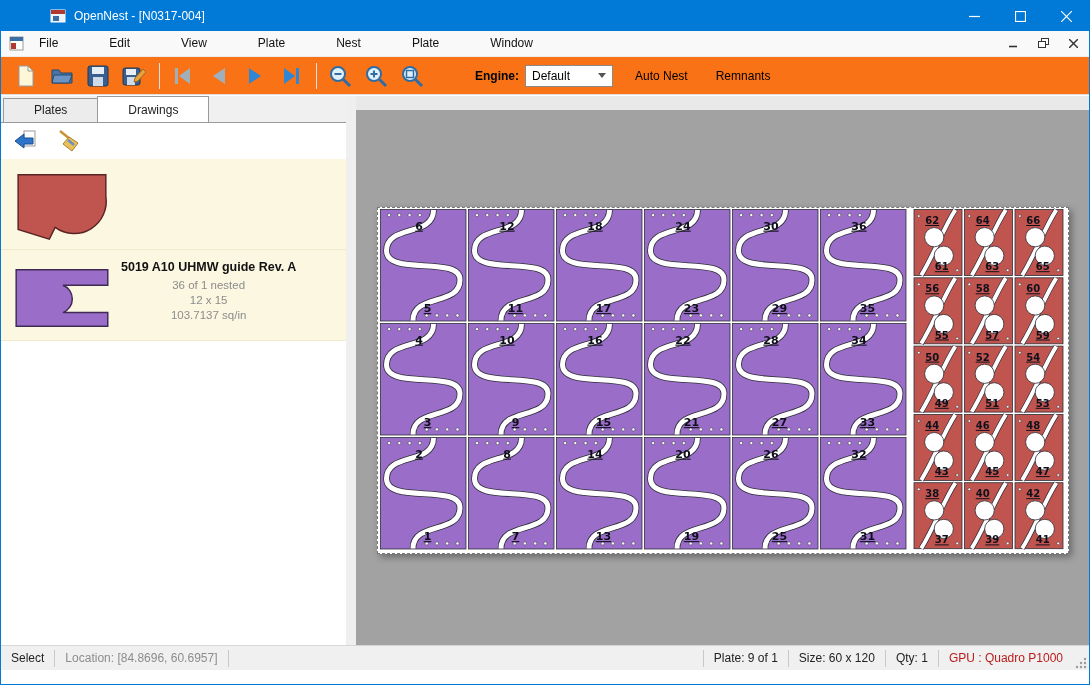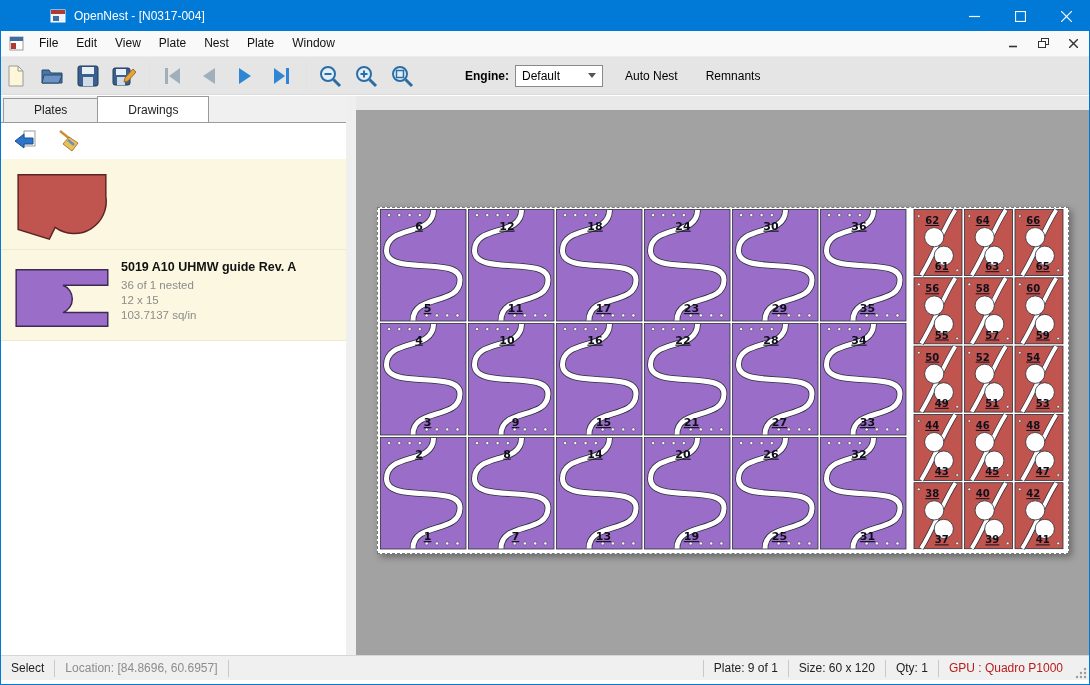--- a/index.html
+++ b/index.html
@@ -10,58 +10,58 @@
   
   .titlebar{ height:30px; background:#0079d7; display:flex; align-items:center; color:#fff;padding-left:40px; }
   .titlebar .app-icon{ margin:0 8px 0 9px; display:flex; }
   .titlebar .title{ font-size:12px; }
   .win-controls{ margin-left:auto; display:flex; height:30px; }
   .win-btn{ width:46px; height:30px; display:flex; align-items:center; justify-content:center; }
 
   
   .menubar{ height:26px; background:#f9f9f9; display:flex; align-items:center; border-bottom:1px solid #ececec; }
   .mdi-icon{ margin:0 6px 0 8px; display:flex; }
-  .menu-items{ display:flex; }
+  .menu-items{ display:flex;gap:33px; }
   .menu-item{ font-size:12px; color:#111; padding:0 9px; line-height:25px; cursor:default; }
   .mdi-controls{ margin-left:auto; display:flex; align-items:center; padding-right:6px; gap:10px; }
   .mdi-btn{ width:20px; height:18px; display:flex; align-items:center; justify-content:center; }
 
   
-  .toolbar{ height:38px; background:#e5e5e5; border-bottom:1px solid #dcdcdc; display:flex; align-items:center; padding-left:0; }
+  .toolbar{ height:38px; background:#f97316; border-bottom:1px solid #dcdcdc; display:flex; align-items:center; padding-left:10px; }
   .tb-btn{ width:30px; height:30px; display:flex; align-items:center; justify-content:center; margin-right:6px; border:1px solid transparent; }
   .tb-sep{ width:1px; height:26px; background:#e2e2e2; margin:0 8px 0 4px; }
   .engine-label{ font-size:12px; font-weight:bold; margin:0 6px 0 42px; }
   .combo{ width:88px; height:22px; border:1px solid #8a8a8a; background:#fff; display:flex; align-items:center; padding:0 6px; font-size:12px; }
   .combo-arrow{ margin-left:auto; width:0; height:0; border-left:4px solid transparent; border-right:4px solid transparent; border-top:5px solid #555; }
   .tb-label{ font-size:12px; margin-left:16px; padding:4px 6px; }
 
   
   .main{ position:absolute; top:95px; bottom:25px; left:0; right:0; display:flex; }
-  .left-panel{ width:345px; background:#f0f0f0; display:flex; flex-direction:column; }
+  .left-panel{ width:345px; background:#f0f0f0; display:flex; flex-direction:column;text-align:center; }
   .tabstrip{ height:26px; display:flex; align-items:flex-end; padding-left:2px; background:#f0f0f0; }
   .tab{ font-size:12px; padding:4px 30px 5px 30px; background:#ececec; border:1px solid #9a9a9a; border-bottom:none; margin-right:-1px; color:#222; }
   .tab.active{ background:#fff; position:relative; z-index:2; padding-top:6px; }
   .panel-body{ flex:1; background:#fff; border-top:1px solid #9a9a9a; display:flex; flex-direction:column; overflow:hidden; }
   .panel-toolbar{ height:36px; display:flex; align-items:center; padding-left:10px; gap:16px; background:#fff; }
   .pt-btn{ width:28px; height:28px; display:flex; align-items:center; justify-content:center; border:1px solid transparent; }
   .drawing-list{ flex:1; background:#fff; overflow:hidden; }
   .list-item{ background:#fbf7e1; display:flex; padding:8px 8px 6px 8px; border-bottom:1px solid #efe9cd; cursor:default; }
   .thumb{ width:104px; height:76px; flex:none; }
   .item-text{ padding-left:8px; padding-top:2px; }
   .item-title{ font-size:12.5px; font-weight:bold; color:#111; margin-bottom:5px; }
   .item-meta{ font-size:11.5px; color:#8c8c8c; margin-bottom:3px; }
 
   .splitter{ width:10px; background:#efefef; cursor:ew-resize; }
   .canvas{ flex:1; position:relative; background:#a2a2a2; overflow:hidden; }
   .canvas-topband{ position:absolute; top:0; left:0; right:0; height:14px; background:#e9e9e9; }
   .plate{ position:absolute; left:21px; top:111px; width:692px; height:347px; background:#fff; border:1px dashed #777; box-shadow:3px 3px 7px rgba(0,0,0,.35); }
   .plate svg{ display:block; }
 
   
-  .statusbar{ position:absolute; left:0; right:0; bottom:4px; height:25px; background:#f0f0f0; border-top:1px solid #d6d6d6; display:flex; align-items:center; font-size:12px; color:#222; }
+  .statusbar{ position:absolute; left:0; right:0; bottom:14px; height:25px; background:#f0f0f0; border-top:1px solid #d6d6d6; display:flex; align-items:center; font-size:12px; color:#222; }
   .sb-cell{ padding:0 10px; white-space:nowrap; }
   .sb-sep{ width:1px; height:17px; background:#c9c9c9; }
   .sb-location{ color:#8c8c8c; }
   .sb-spacer{ flex:1; }
   .sb-gpu{ color:#b91c1c; }
   .sb-grip{ width:16px; height:25px; display:flex; align-items:flex-end; justify-content:flex-end; padding:0 2px 2px 0; }
 </style>
 </head>
 <body>
 

